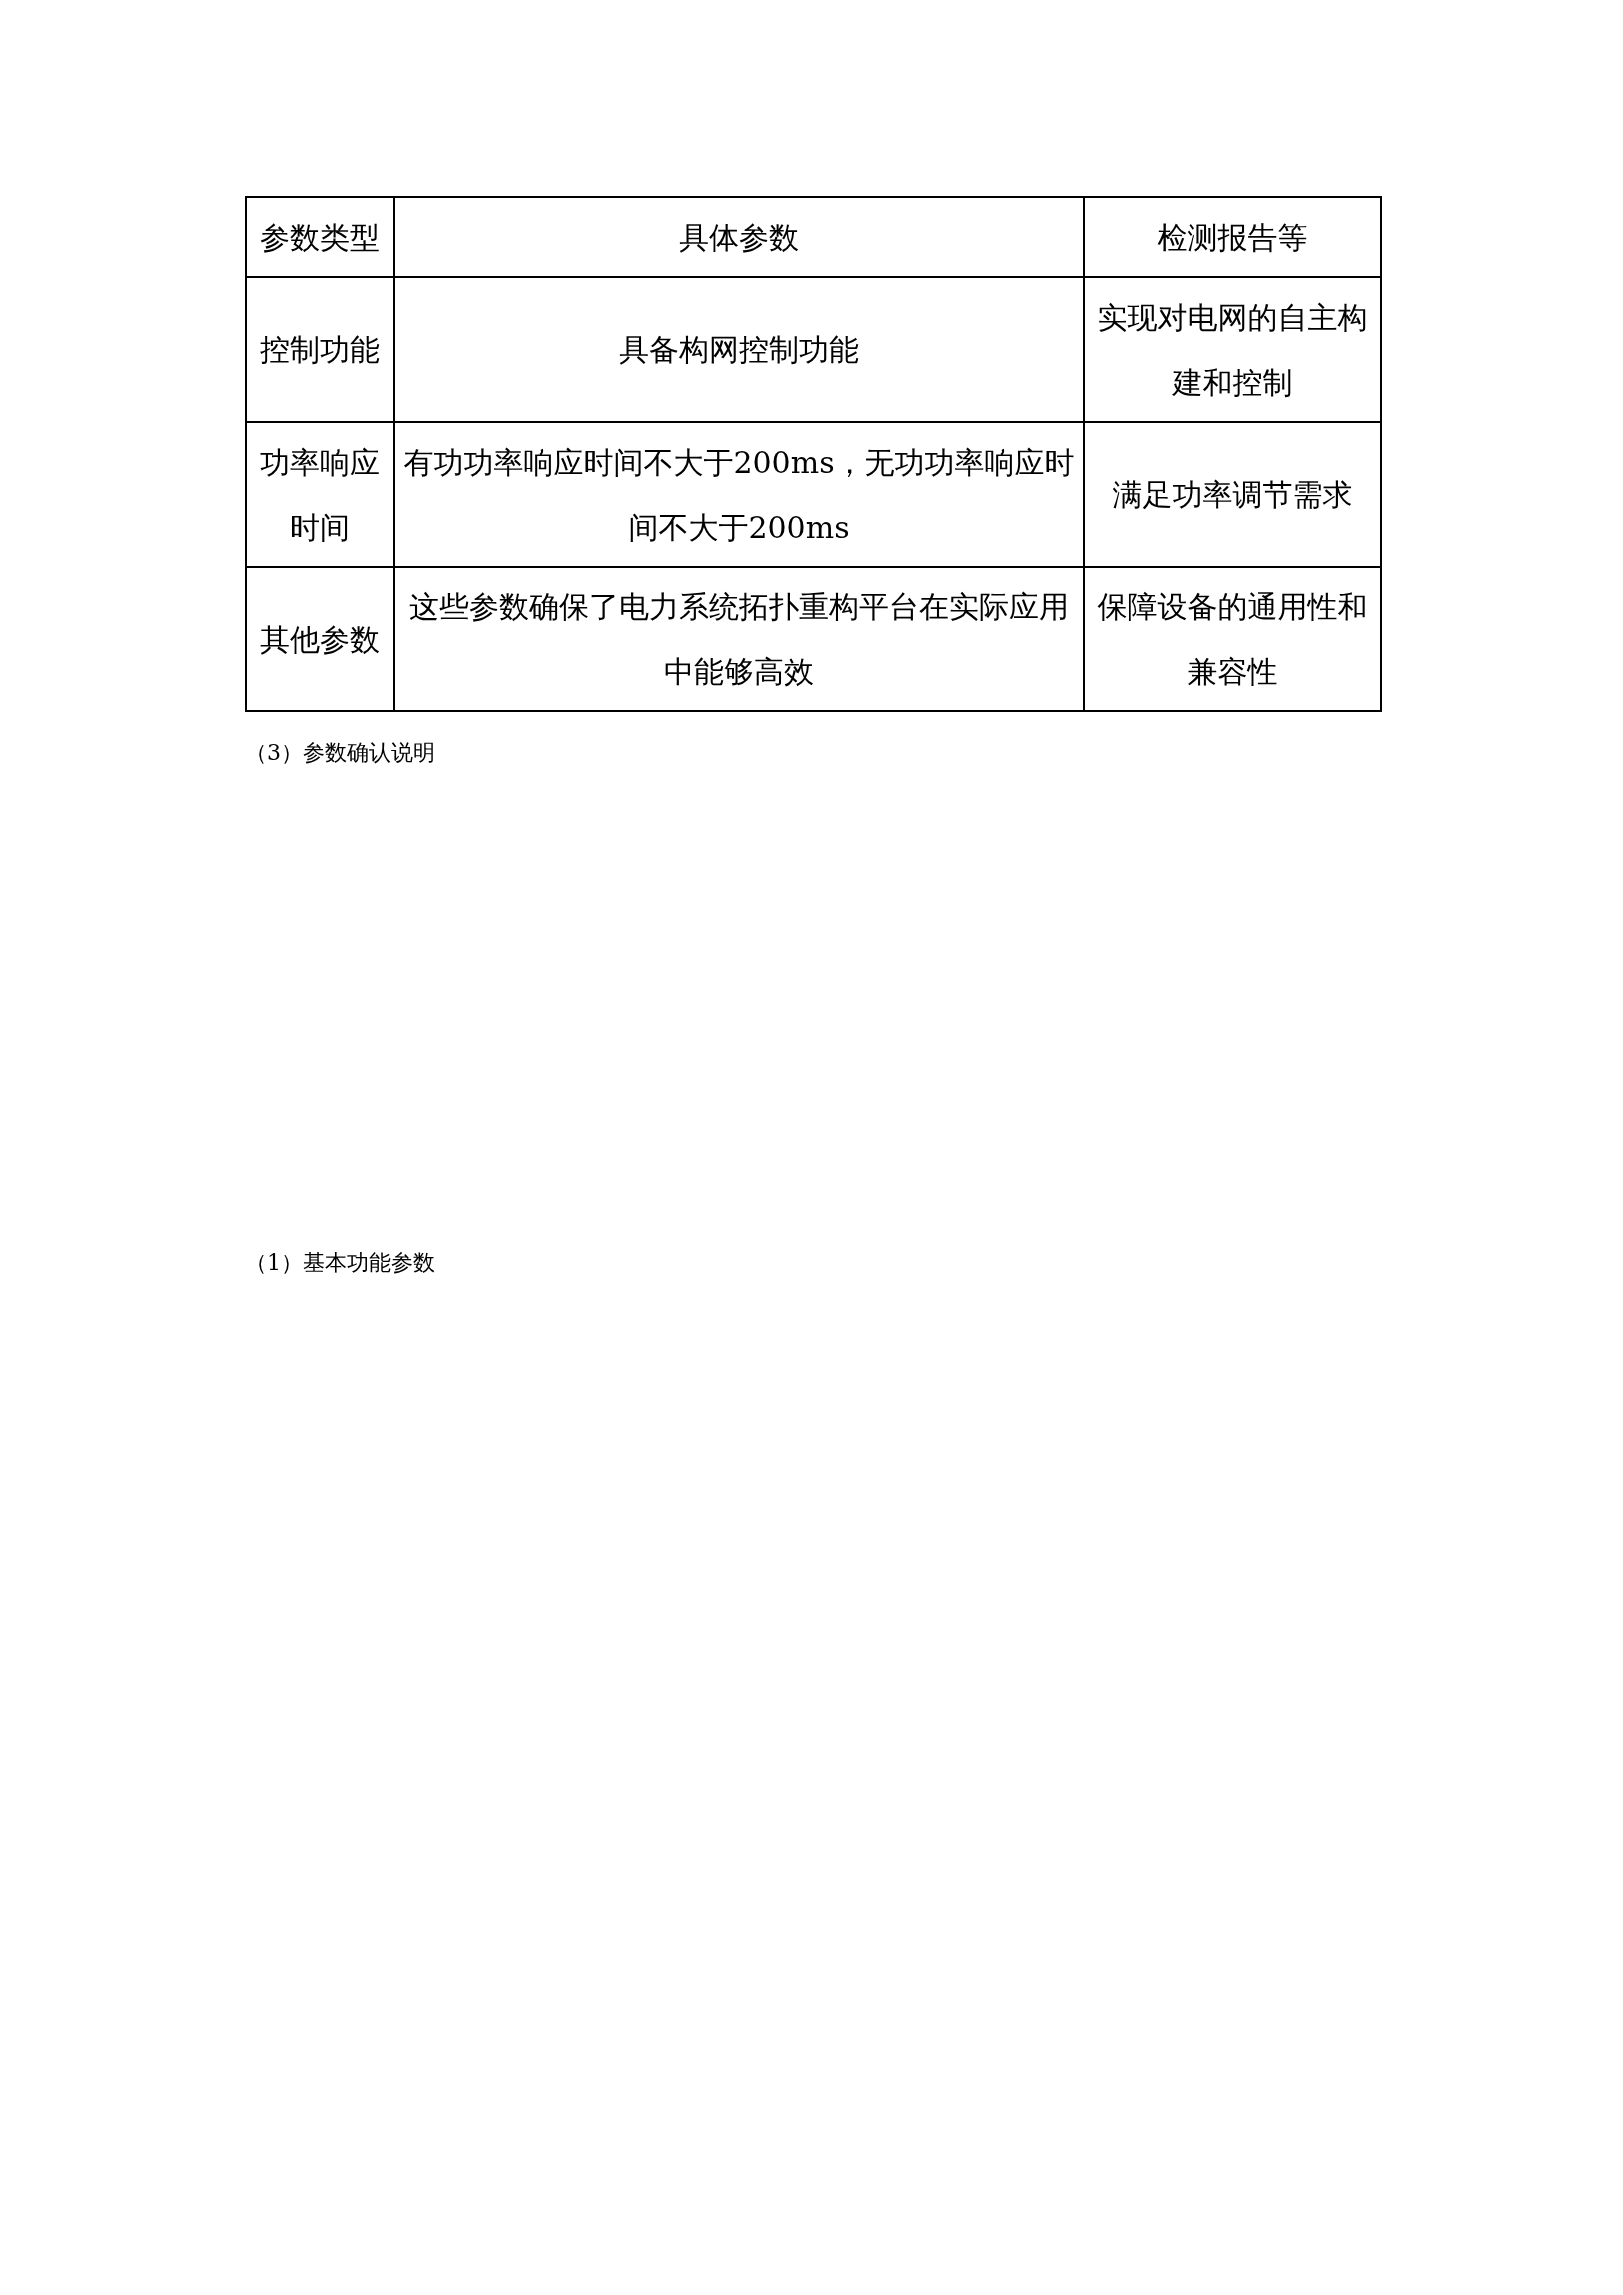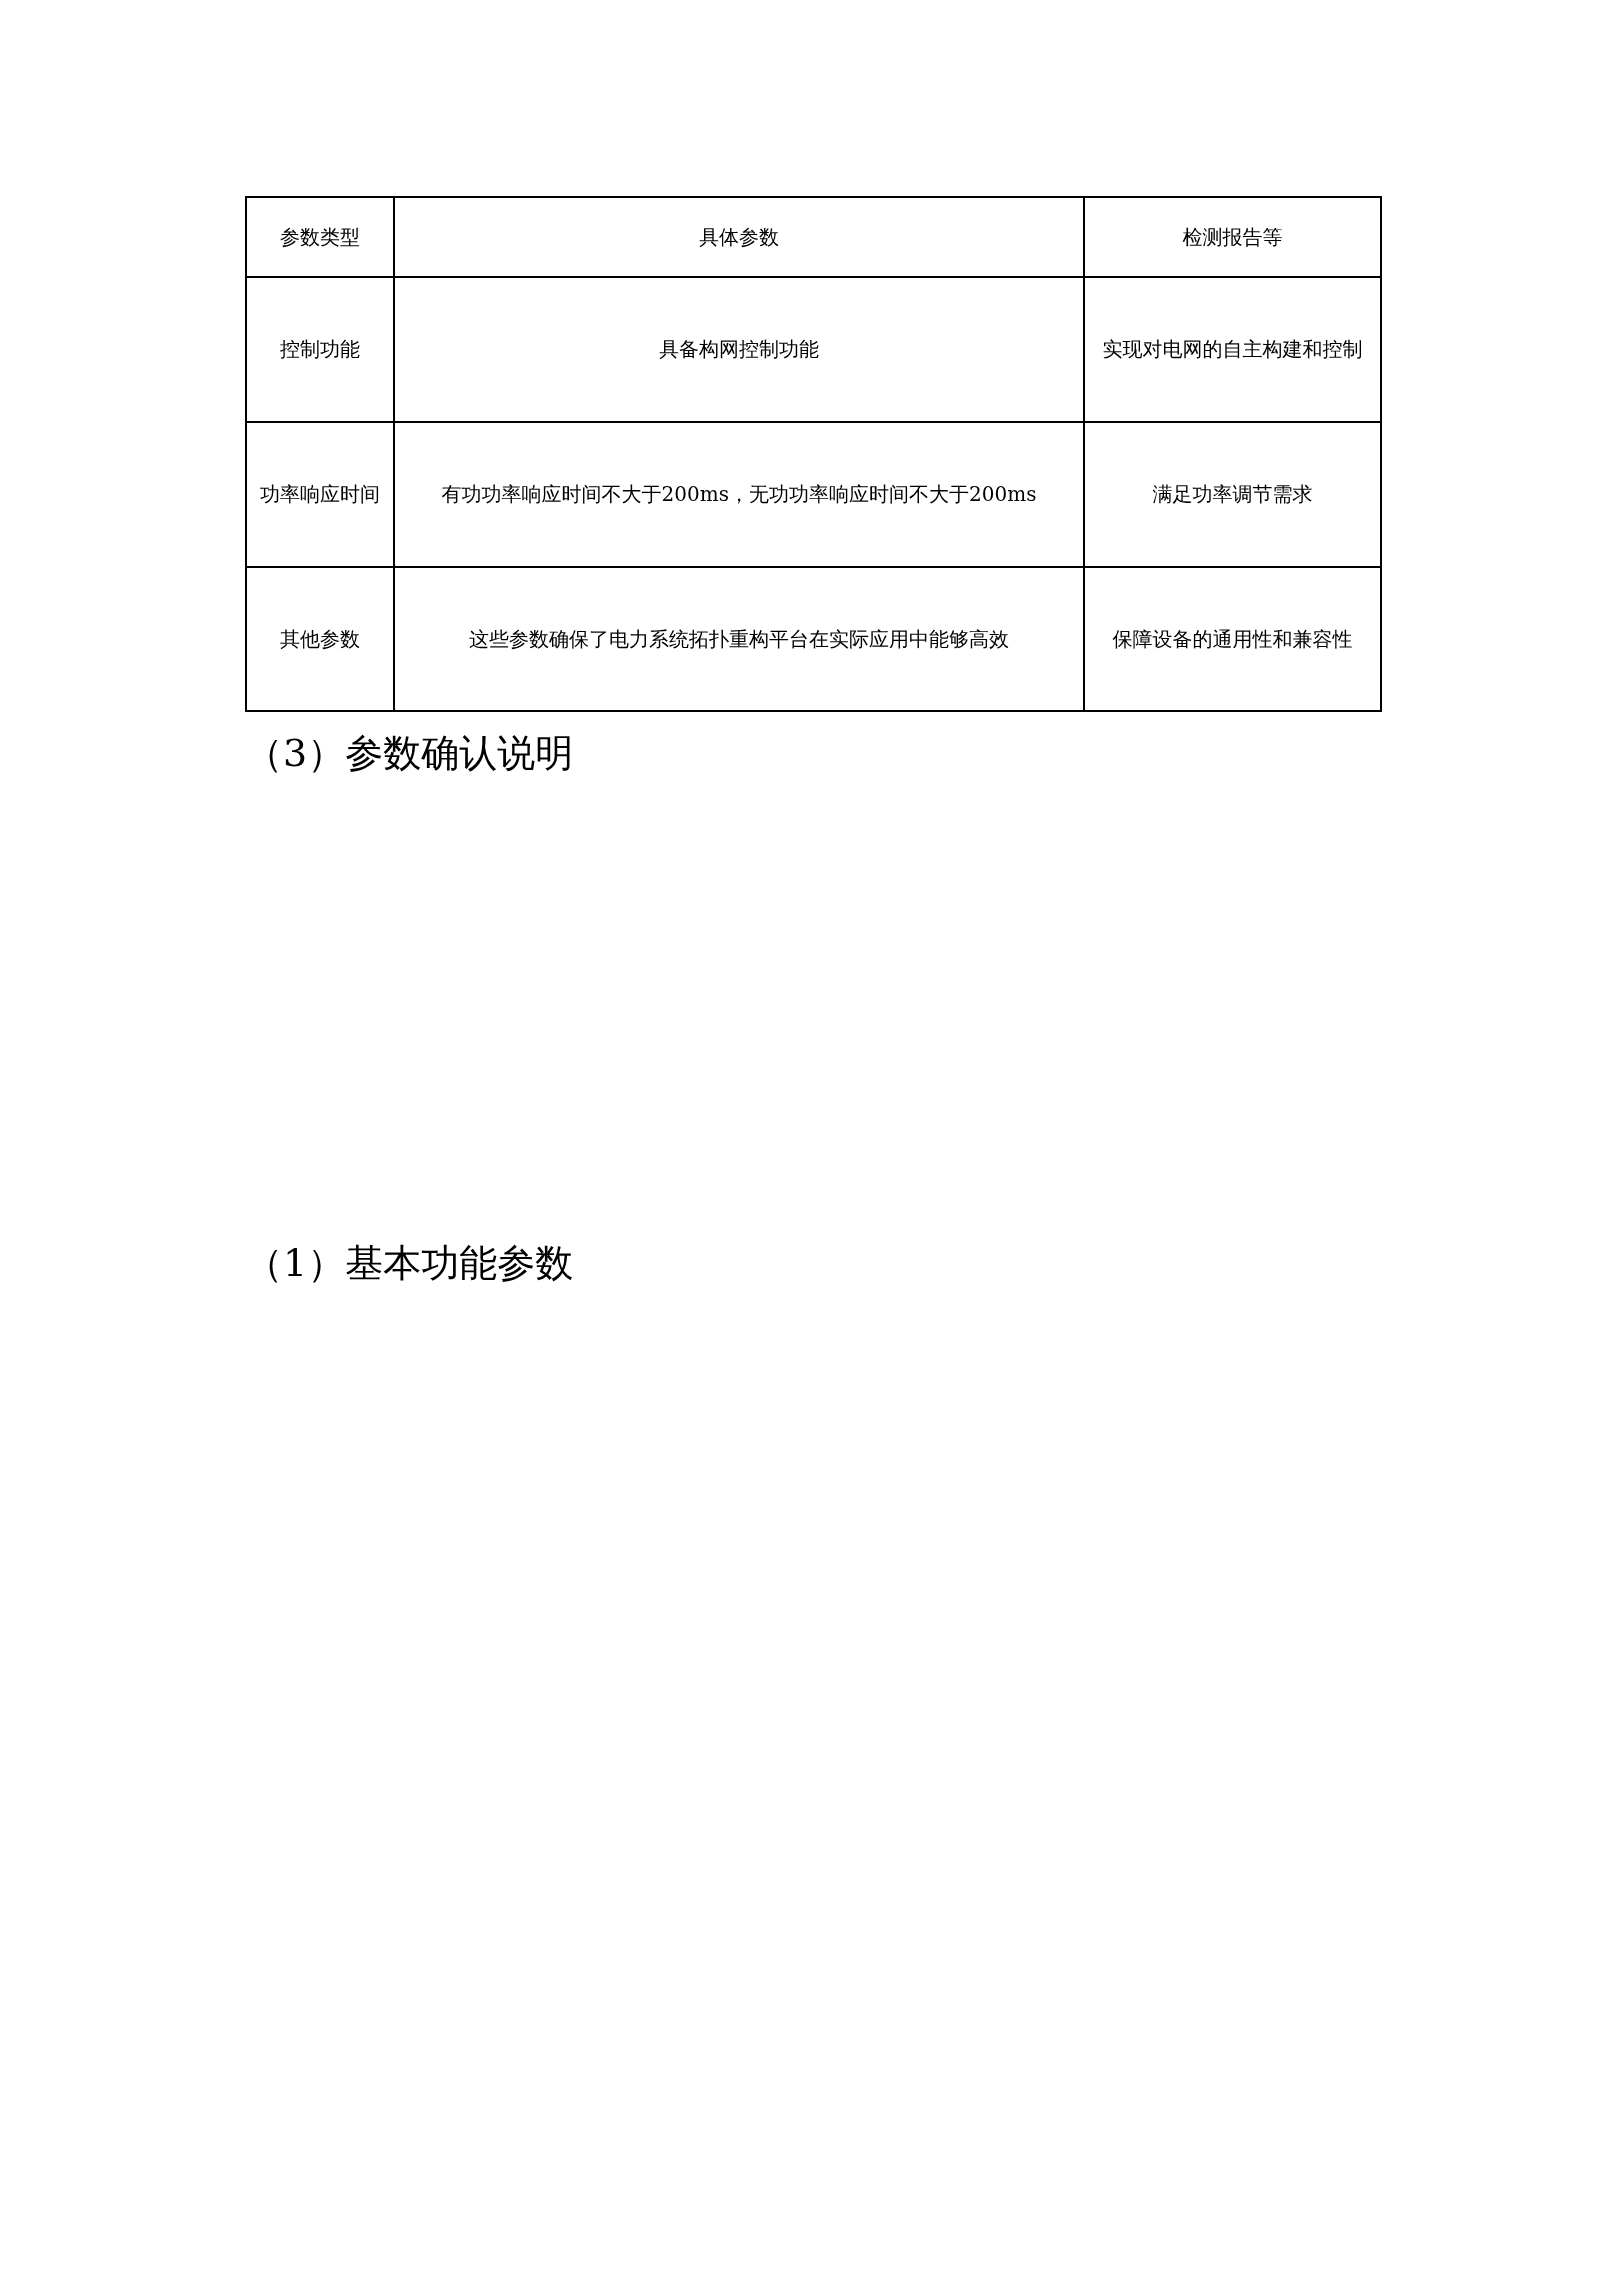--- a/index.html
+++ b/index.html
@@ -1,28 +1,28 @@
 <!DOCTYPE html>
 <html style="font-size:10.5px"><head>
 <meta charset="utf-8">
 <style>
   html, body { margin:0; padding:0; background:#ffffff; }
   body { width:1623px; height:2295px; position:relative; font-family:"DejaVu Serif","Liberation Serif",serif; color:#000; }
   .page { position:absolute; left:0; top:0; width:1623px; height:2295px; }
   table.params { position:absolute; left:245px; top:196px; width:1135px; border-collapse:collapse; table-layout:fixed; }
-  table.params td { border:2px solid #000; text-align:center; vertical-align:middle; font-size:20px; line-height:65px; padding:0 3.9px; }
+  table.params td { border:2px solid #000; text-align:center; vertical-align:middle; font-size:30px; line-height:65px; padding:0 3.9px; }
   table.params td.c2, table.params td.c3 { border-left-width:0.7px; }
   table.params col.w1 { width:148px; }
   table.params col.w2 { width:690px; }
   table.params col.w3 { width:297px; }
   .row-h { height:80px; }
   .row-1 { height:145px; }
   .row-2 { height:145px; }
   .row-3 { height:144px; }
-  .text { position:absolute; left:245px; width:1135px; font-size:38px; }
+  .text { position:absolute; left:245px; width:1135px; font-size:22px; }
   .heading { line-height:46px; }
   .para { text-indent:60px; line-height:64px; text-align:justify; text-align-last:left; }
 </style>
 </head>
 <body>
 
 <div class="page">
 
   <table class="params">
     <colgroup>

